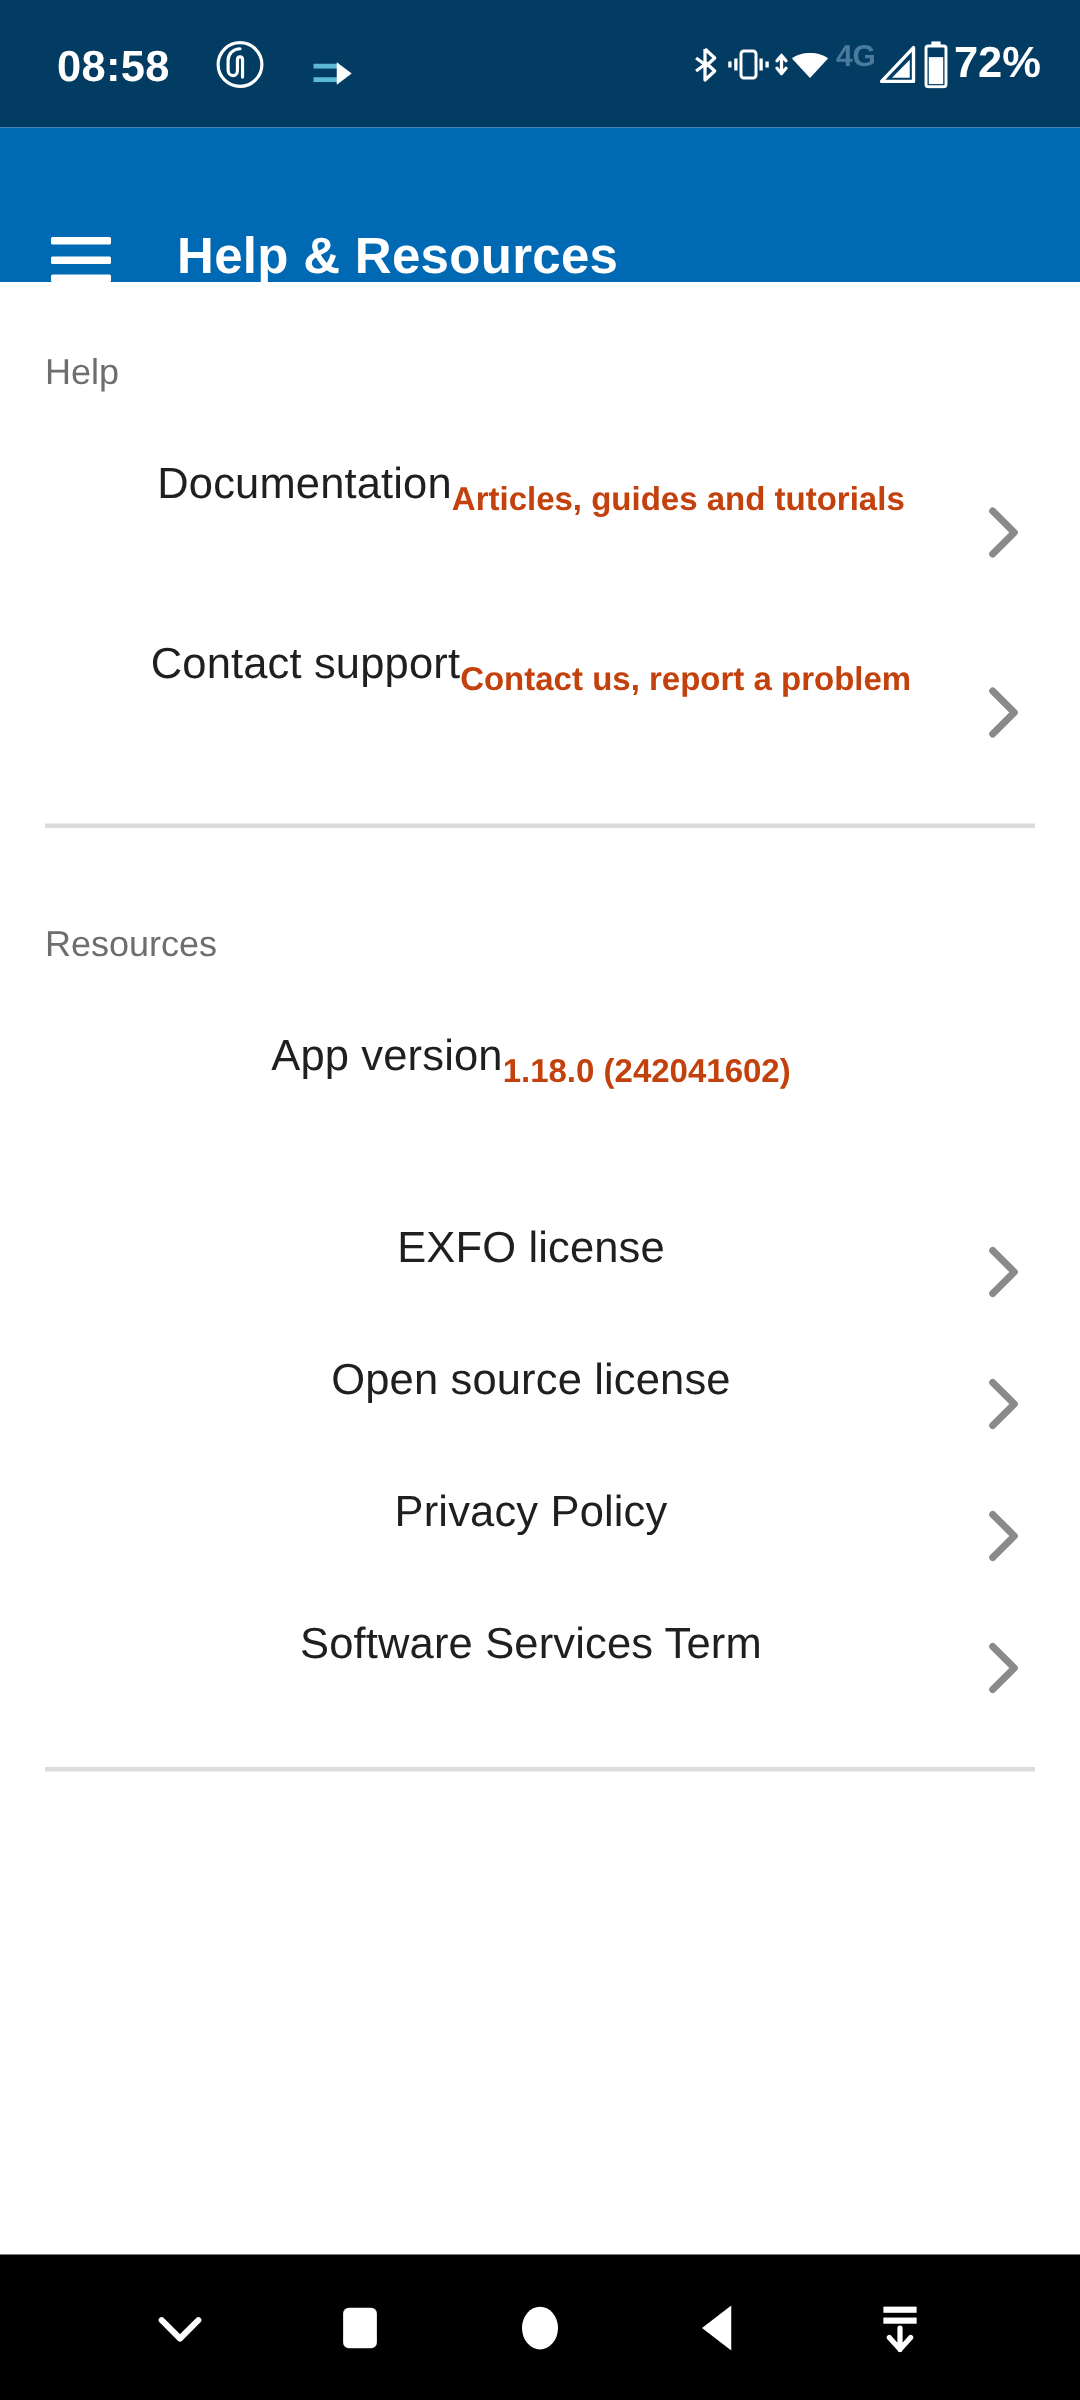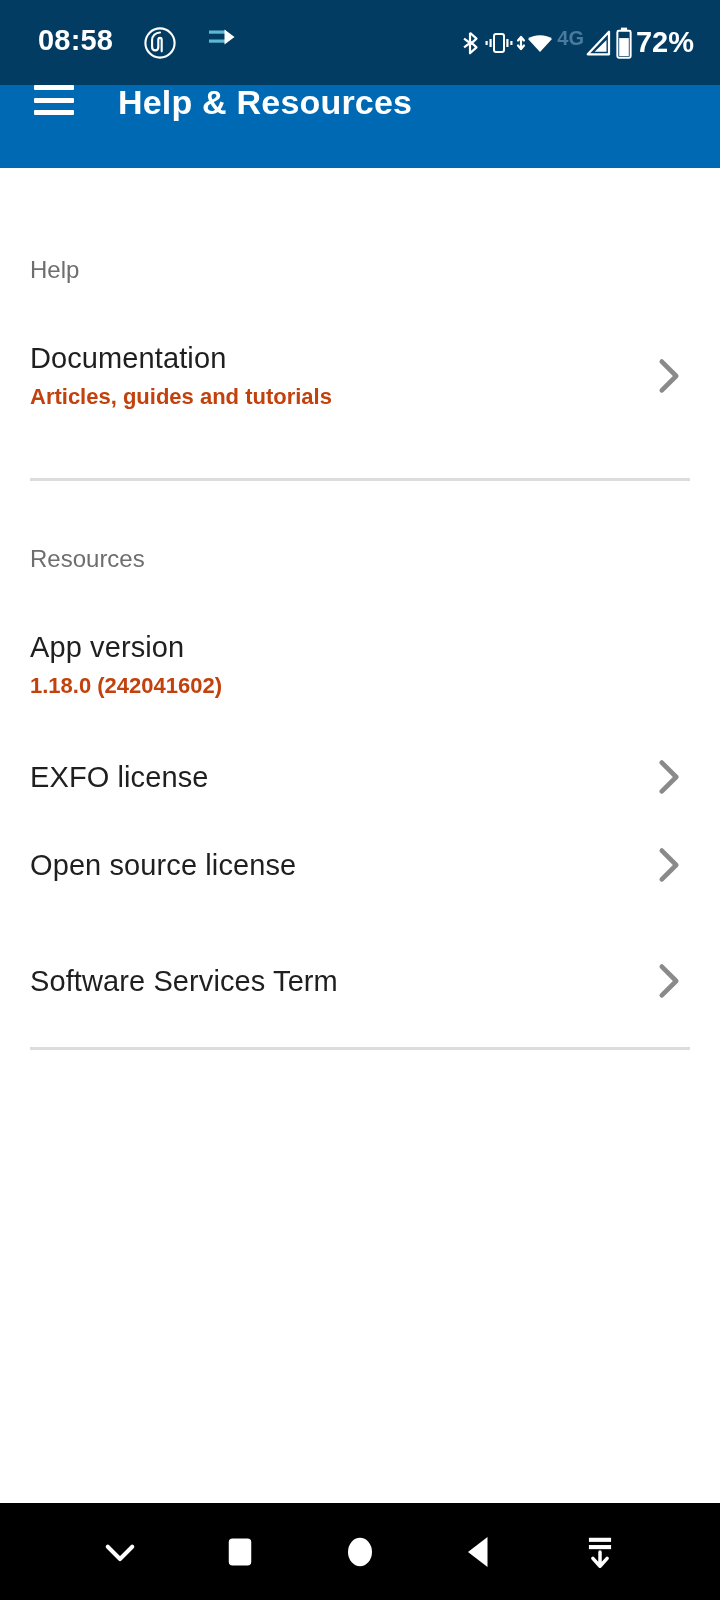--- a/index.html
+++ b/index.html
@@ -12,53 +12,53 @@
   }
   .phone { position:relative; width:720px; height:1600px; background:#ffffff; }
 
   
   .statusbar {
     position:absolute; top:0; left:0; width:720px; height:85px;
     background:#033c63; color:#ffffff;
     display:flex; align-items:center; justify-content:space-between;
     padding:0 26px 0 38px;
   }
-  .sb-left { display:flex; align-items:flex-start; gap:30px; }
+  .sb-left { display:flex; align-items:flex-end; gap:30px; }
   .sb-time { font-size:29px; font-weight:600; letter-spacing:.2px; line-height:1; }
   .sb-right { display:flex; align-items:center; }
   .ico { display:block; }
   .sb-4g { font-size:20px; font-weight:600; color:#4a7a9c; line-height:1; margin:-10px 0 0 -2px; }
   .sb-batt-pct { font-size:29px; font-weight:600; line-height:1; margin-left:2px; }
 
   
   .appbar {
-    position:absolute; top:85px; left:0; width:720px; height:83px;
-    background:#0069b4; display:flex; align-items:flex-start; padding-left:34px;
+    position:absolute; top:85px; left:0; width:720px; height:103px;
+    background:#0069b4; display:flex; align-items:flex-end; padding-left:34px;
   }
   .hamburger { width:40px; height:30px; display:flex; flex-direction:column;
     justify-content:space-between; cursor:pointer; }
   .hamburger span { display:block; height:5px; background:#ffffff; border-radius:1px; }
   .appbar-title {
     margin-left:44px; color:#ffffff; font-size:34px; font-weight:700;
     letter-spacing:.2px; line-height:1;
   }
 
   
   .content { position:absolute; top:188px; left:0; width:720px; bottom:97px;
     background:#ffffff; overflow:hidden; }
 
   .section-label {
     color:#6e6e6e; font-size:24px; line-height:1;
-    padding:70px 0 0 30px;
+    padding:49px 0 0 30px;
   }
   .section-label.resources { padding-top:50px;margin-top:16px; }
 
   .row {
     position:relative; padding:0 42px 0 30px; cursor:pointer;
-    display:flex; flex-direction:column; justify-content:center;
+    display:flex; flex-direction:row; justify-content:center;
   }
   .row-title { color:#1f1f1f; font-size:29px; line-height:1.0; letter-spacing:.1px; }
   .row-sub { color:#c2410c; font-size:22px; line-height:1.0; margin-top:13px;font-weight:bold; }
 
   .chev {
     position:absolute; right:40px; top:50%; transform:translateY(-50%);
     width:22px; height:36px;
   }
 
   .row.two-line { height:92px; }
@@ -154,20 +154,27 @@
     <div class="row two-line">
       <div class="row-title">Documentation</div>
       <div class="row-sub">Articles, guides and tutorials</div>
       <svg class="chev" viewBox="0 0 12 20">
         <path d="M2 2 L10 10 L2 18" fill="none" stroke="#8a8a8a" stroke-width="2.6" stroke-linecap="round" stroke-linejoin="round"></path>
       </svg>
     </div>
 
     <div class="gap-28"></div>
 
+    <div class="row two-line">
+      <div class="row-title">Contact support</div>
+      <div class="row-sub">Contact us, report a problem</div>
+      <svg class="chev" viewBox="0 0 12 20">
+        <path d="M2 2 L10 10 L2 18" fill="none" stroke="#8a8a8a" stroke-width="2.6" stroke-linecap="round" stroke-linejoin="round"></path>
+      </svg>
+    </div>
 
     <div class="gap-28"></div>
     <div class="divider"></div>
 
     <div class="section-label resources">Resources</div>
 
     <div class="gap-48"></div>
 
     <div class="row two-line">
       <div class="row-title">App version</div>
@@ -187,20 +194,26 @@
 
     <div class="row one-line">
       <div class="row-title">Open source license</div>
       <svg class="chev" viewBox="0 0 12 20">
         <path d="M2 2 L10 10 L2 18" fill="none" stroke="#8a8a8a" stroke-width="2.6" stroke-linecap="round" stroke-linejoin="round"></path>
       </svg>
     </div>
 
     <div class="gap-28"></div>
 
+    <div class="row one-line">
+      <div class="row-title">Privacy Policy</div>
+      <svg class="chev" viewBox="0 0 12 20">
+        <path d="M2 2 L10 10 L2 18" fill="none" stroke="#8a8a8a" stroke-width="2.6" stroke-linecap="round" stroke-linejoin="round"></path>
+      </svg>
+    </div>
 
     <div class="gap-28"></div>
 
     <div class="row one-line">
       <div class="row-title">Software Services Term</div>
       <svg class="chev" viewBox="0 0 12 20">
         <path d="M2 2 L10 10 L2 18" fill="none" stroke="#8a8a8a" stroke-width="2.6" stroke-linecap="round" stroke-linejoin="round"></path>
       </svg>
     </div>
 

